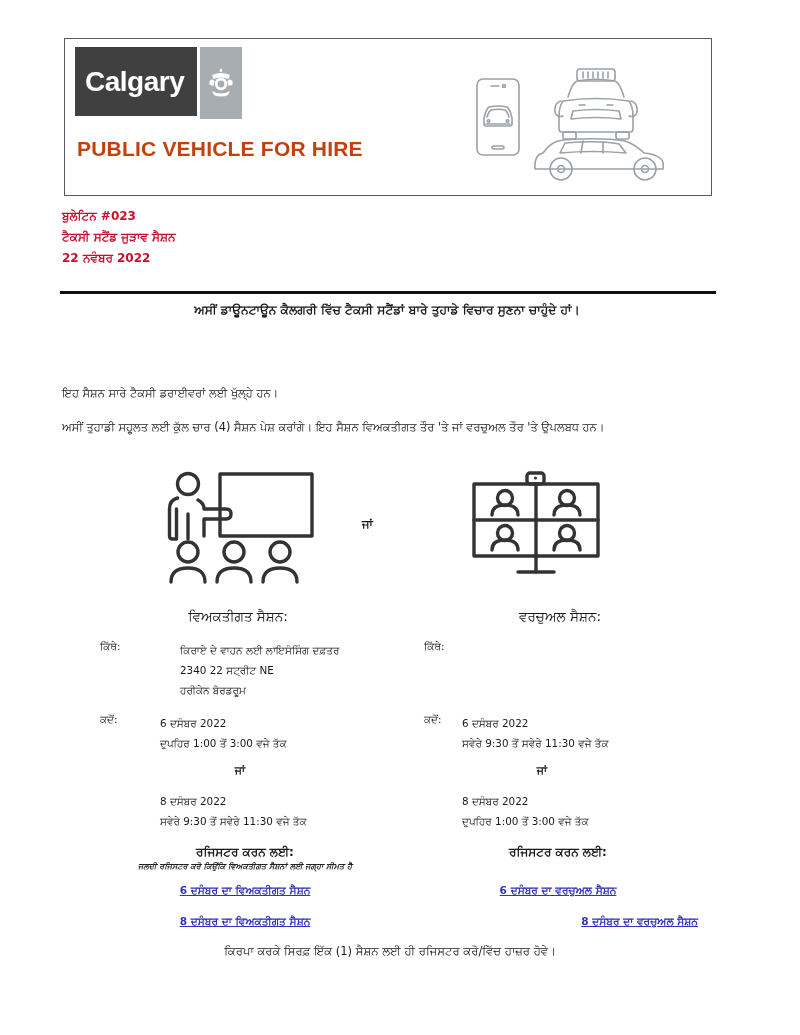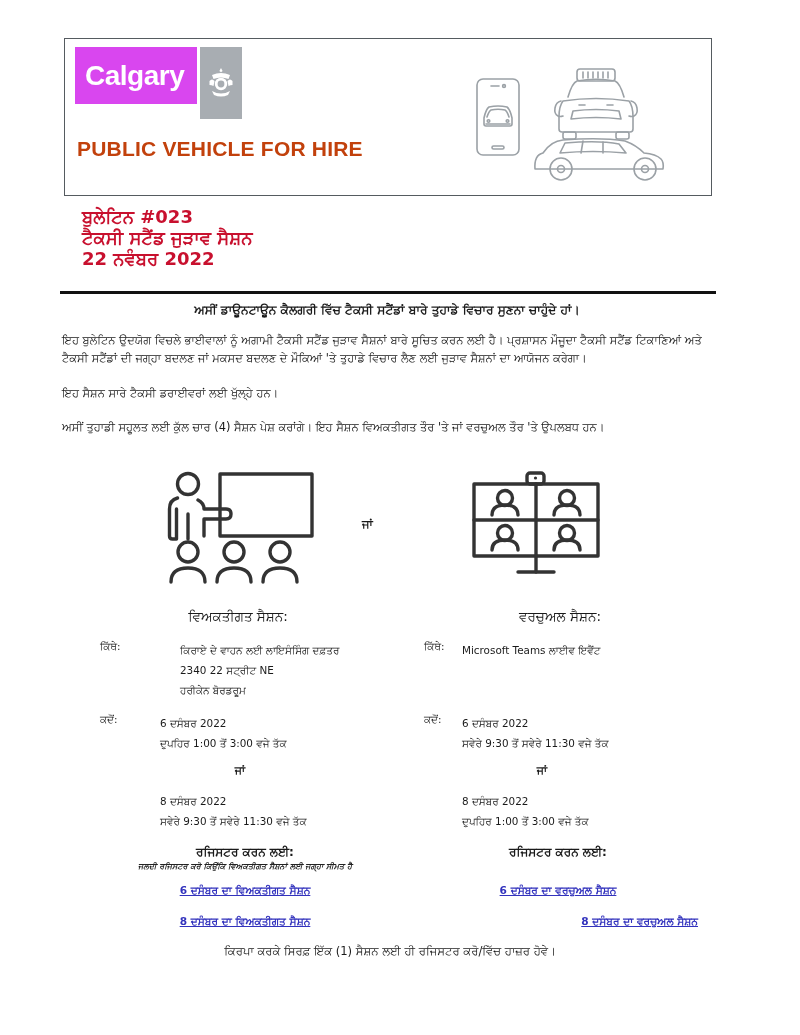--- a/index.html
+++ b/index.html
@@ -36,22 +36,22 @@
   }
   .logo-wrap {
     position: absolute;
     left: 10px;
     top: 8px;
     display: flex;
     height: 72px;
   }
   .logo-red {
     width: 122px;
-    height: 57px;
-    background: #d946ef;
+    height: 69px;
+    background: #404040;
     display: flex;
     align-items: center;
     justify-content: flex-start;
   }
   .logo-wordmark {
     color: #ffffff;
     font-size: 28px;
     font-weight: 700;
     letter-spacing: -0.5px;
     padding-left: 10px;
@@ -86,24 +86,23 @@
     width: 224px;
     height: 146px;
   }
 
   
   .bulletin-title {
     position: absolute;
     left: 62px;
     top: 206px;
     color: #c8102e;
-    font-size: 18px;
+    font-size: 12px;
     font-weight: 700;
     line-height: 21px;
-    margin-left: 20px;
   }
   .rule {
     position: absolute;
     left: 60px;
     top: 291px;
     width: 656px;
     height: 3px;
     background: #111111;
   }
 
@@ -312,21 +311,20 @@
 
   <div class="bulletin-title">
     <div>ਬੁਲੇਟਿਨ #023</div>
     <div>ਟੈਕਸੀ ਸਟੈਂਡ ਜੁੜਾਵ ਸੈਸ਼ਨ</div>
     <div>22 ਨਵੰਬਰ 2022</div>
   </div>
 
   <div class="rule"></div>
 
   <div class="lead">ਅਸੀਂ ਡਾਊਨਟਾਊਨ ਕੈਲਗਰੀ ਵਿੱਚ ਟੈਕਸੀ ਸਟੈਂਡਾਂ ਬਾਰੇ ਤੁਹਾਡੇ ਵਿਚਾਰ ਸੁਣਨਾ ਚਾਹੁੰਦੇ ਹਾਂ।</div>
-  <div class="para para-1">ਇਹ ਬੁਲੇਟਿਨ ਉਦਯੋਗ ਵਿਚਲੇ ਭਾਈਵਾਲਾਂ ਨੂੰ ਅਗਾਮੀ ਟੈਕਸੀ ਸਟੈਂਡ ਜੁੜਾਵ ਸੈਸ਼ਨਾਂ ਬਾਰੇ ਸੂਚਿਤ ਕਰਨ ਲਈ ਹੈ। ਪ੍ਰਸ਼ਾਸਨ ਮੌਜੂਦਾ ਟੈਕਸੀ ਸਟੈਂਡ ਟਿਕਾਣਿਆਂ ਅਤੇ ਟੈਕਸੀ ਸਟੈਂਡਾਂ ਦੀ ਜਗ੍ਹਾ ਬਦਲਣ ਜਾਂ ਮਕਸਦ ਬਦਲਣ ਦੇ ਮੌਕਿਆਂ 'ਤੇ ਤੁਹਾਡੇ ਵਿਚਾਰ ਲੈਣ ਲਈ ਜੁੜਾਵ ਸੈਸ਼ਨਾਂ ਦਾ ਆਯੋਜਨ ਕਰੇਗਾ।</div>
   <div class="para para-2">ਇਹ ਸੈਸ਼ਨ ਸਾਰੇ ਟੈਕਸੀ ਡਰਾਈਵਰਾਂ ਲਈ ਖੁੱਲ੍ਹੇ ਹਨ।</div>
   <div class="para para-3">ਅਸੀਂ ਤੁਹਾਡੀ ਸਹੂਲਤ ਲਈ ਕੁੱਲ ਚਾਰ (4) ਸੈਸ਼ਨ ਪੇਸ਼ ਕਰਾਂਗੇ। ਇਹ ਸੈਸ਼ਨ ਵਿਅਕਤੀਗਤ ਤੌਰ 'ਤੇ ਜਾਂ ਵਰਚੁਅਲ ਤੌਰ 'ਤੇ ਉਪਲਬਧ ਹਨ।</div>
 
   <svg class="icon-inperson" viewBox="0 0 160 120">
     <g fill="none" stroke="#333333" stroke-width="3.4" stroke-linejoin="round" stroke-linecap="round">
       <rect x="62" y="6" width="92" height="62"></rect>
       <circle cx="30" cy="16" r="10.5"></circle>
       <path d="M19.5 30 q-8 2 -8 11 v27 q0 3 3 3 h4 v-30"></path>
       <path d="M40 32 q6 3 6 9 h22 q5 0 5 5 t-5 5 h-22 v17"></path>
       <line x1="30" y1="46" x2="30" y2="71"></line>
@@ -376,23 +374,20 @@
     <div>6 ਦਸੰਬਰ 2022</div>
     <div>ਦੁਪਹਿਰ 1:00 ਤੋਂ 3:00 ਵਜੇ ਤੱਕ</div>
   </div>
   <div class="or-L">ਜਾਂ</div>
   <div class="detail-value val-alt-L">
     <div>8 ਦਸੰਬਰ 2022</div>
     <div>ਸਵੇਰੇ 9:30 ਤੋਂ ਸਵੇਰੇ 11:30 ਵਜੇ ਤੱਕ</div>
   </div>
 
   <div class="detail-label lbl-where-R">ਕਿੱਥੇ:</div>
-  <div class="detail-value val-where-R">
-    <div>Microsoft Teams ਲਾਈਵ ਇਵੈਂਟ</div>
-  </div>
 
   <div class="detail-label lbl-when-R">ਕਦੋਂ:</div>
   <div class="detail-value val-when-R">
     <div>6 ਦਸੰਬਰ 2022</div>
     <div>ਸਵੇਰੇ 9:30 ਤੋਂ ਸਵੇਰੇ 11:30 ਵਜੇ ਤੱਕ</div>
   </div>
   <div class="or-R">ਜਾਂ</div>
   <div class="detail-value val-alt-R">
     <div>8 ਦਸੰਬਰ 2022</div>
     <div>ਦੁਪਹਿਰ 1:00 ਤੋਂ 3:00 ਵਜੇ ਤੱਕ</div>

